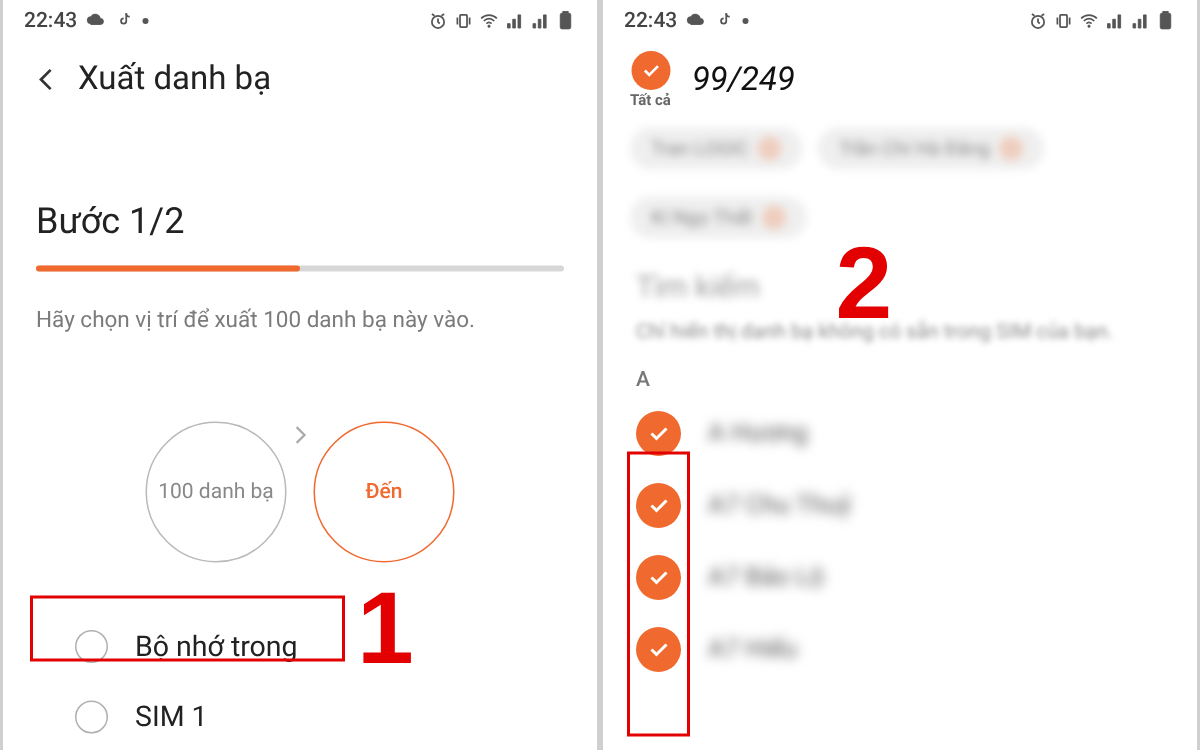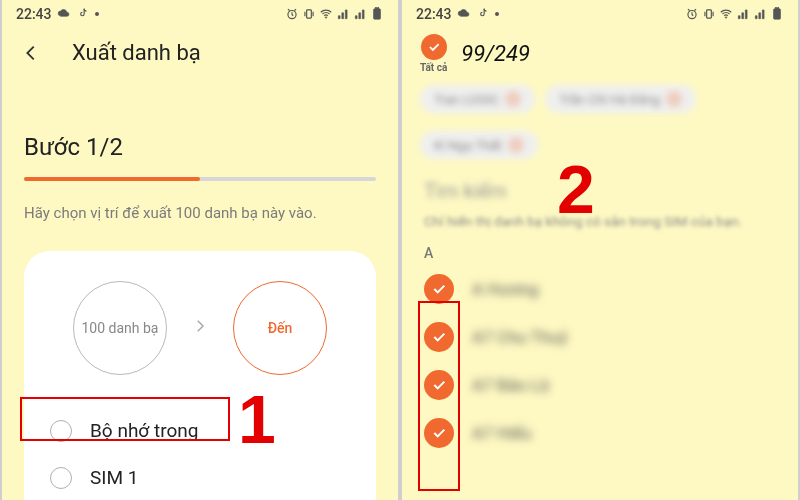--- a/index.html
+++ b/index.html
@@ -1,40 +1,40 @@
 <!DOCTYPE html>
 <html><head>
 <meta charset="utf-8">
 <style>
   * { box-sizing: border-box; margin: 0; padding: 0; }
   html, body { width: 800px; height: 500px; overflow: hidden; font-family: -apple-system, Roboto, Arial, sans-serif; }
   .container { display: flex; width: 800px; height: 500px; background: #cfcfcf; }
-  .phone { position: relative; width: 396px; height: 500px; background: #fef9c3; margin: 0 2px; overflow: hidden; }
+  .phone { position: relative; width: 396px; height: 500px; background: #ffffff; margin: 0 2px; overflow: hidden; }
 
   
   .status-bar { display: flex; justify-content: space-between; align-items: center; padding: 4px 14px 2px; font-size: 13px; color: #555; height: 26px; }
   .status-left { display: flex; align-items: center; gap: 5px; font-weight: 500; }
   .status-left .time { font-size: 14px; color: #444; }
   .status-right { display: flex; align-items: center; gap: 3px; }
   .status-ico { width: 14px; height: 14px; display: inline-flex; align-items: center; justify-content: center; }
   .status-ico svg { width: 100%; height: 100%; fill: #555; stroke: #555; }
 
   
-  .hdr { display: flex; align-items: center; gap: 30px; padding: 14px 18px 16px; }
+  .hdr { display: flex; align-items: center; gap: 10px; padding: 14px 18px 16px; }
   .back { width: 22px; height: 22px; }
   .hdr-title { font-size: 22px; color: #222; font-weight: 400; }
 
   .step-box { padding: 12px 22px 0; }
   .step-title { font-size: 24px; color: #222; margin-bottom: 16px; margin-top: 40px; }
   .prog { position: relative; height: 4px; background: #d7d7d7; border-radius: 2px; margin-bottom: 22px; }
   .prog-fill { position: absolute; left: 0; top: 0; height: 100%; width: 50%; background: #f06a2f; border-radius: 2px; }
   .instr { font-size: 15px; color: #7b7b7b; line-height: 1.35; margin-bottom: 28px; }
 
   .card { background: #fff; border-radius: 26px 26px 0 0; padding: 30px 18px 0; height: 300px; }
-  .circles { display: flex; align-items: center; justify-content: center; gap: 24px; margin-bottom: 32px; }
+  .circles { display: flex; align-items: flex-start; justify-content: center; margin-bottom: 32px; }
   .circ { width: 94px; height: 94px; border-radius: 50%; display: flex; align-items: center; justify-content: center; text-align: center; font-size: 14px; }
   .circ-src { border: 1px solid #b9b9b9; color: #888; }
   .circ-dst { border: 1.5px solid #f06a2f; color: #f06a2f; font-weight: 500; }
   .arrow { color: #aaa; }
 
   .opt { display: flex; align-items: flex-end; gap: 18px; padding: 12px 8px; font-size: 19px; color: #222; }
   .radio { width: 22px; height: 22px; border: 1.5px solid #b0b0b0; border-radius: 50%; flex: none; }
 
   .annot-box { position: absolute; border: 2.5px solid #e20000; pointer-events: none; }
   .annot-num { position: absolute; color: #e20000; font-size: 68px; font-weight: 700; pointer-events: none; font-family: Arial, sans-serif; }

